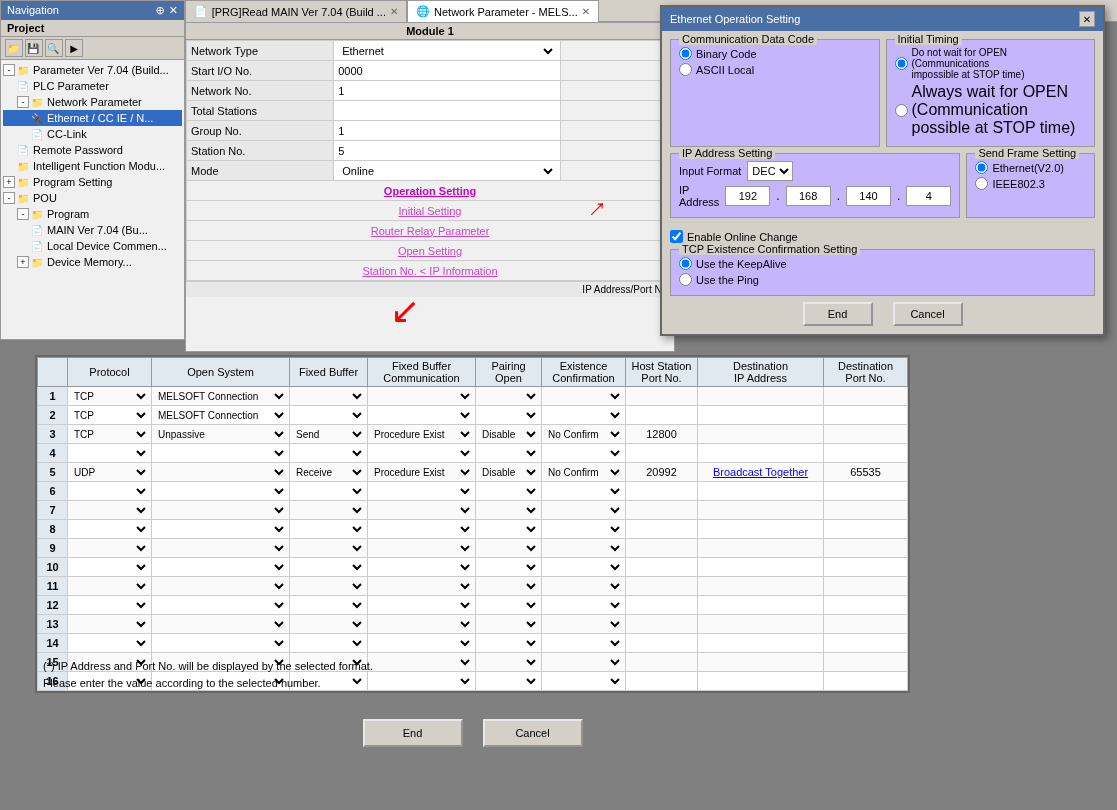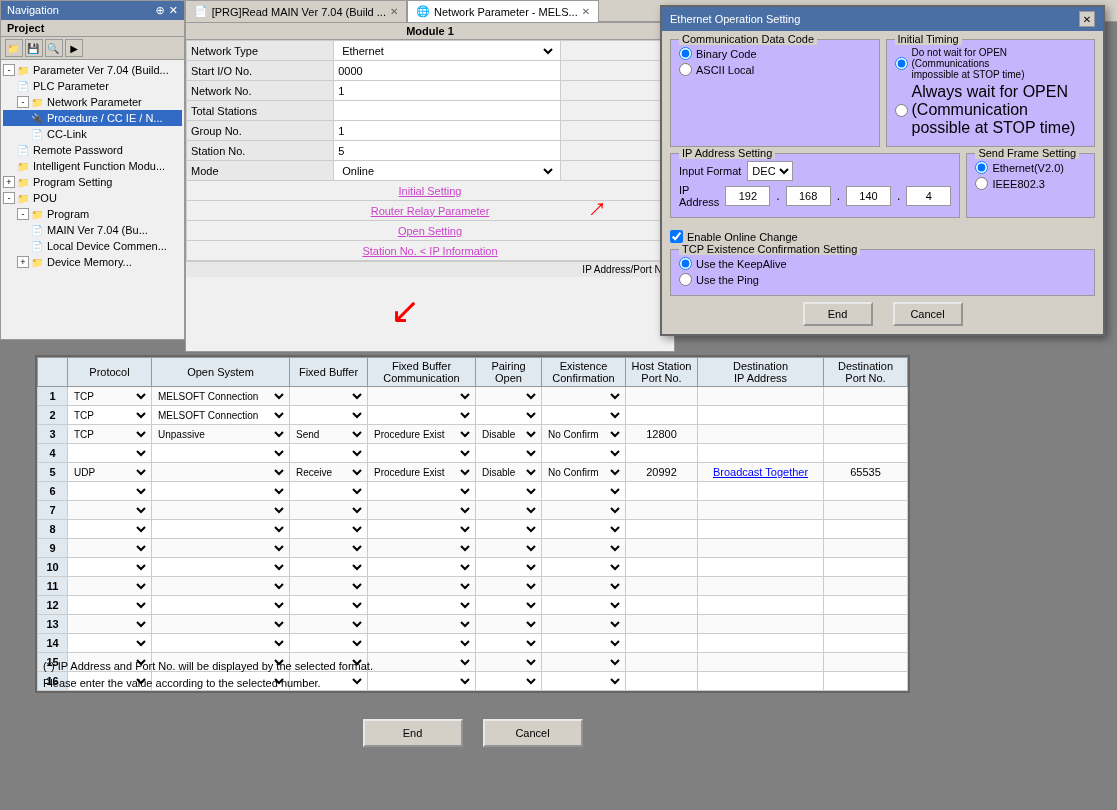--- a/index.html
+++ b/index.html
@@ -284,21 +284,21 @@
       <span class="tree-icon">📄</span>
       <span>PLC Parameter</span>
     </div>
     <div class="tree-item tree-indent-1">
       <span class="tree-expand">-</span>
       <span class="tree-icon">📁</span>
       <span>Network Parameter</span>
     </div>
     <div class="tree-item tree-indent-2 selected">
       <span class="tree-icon">🔌</span>
-      <span>Procedure / CC IE / N...</span>
+      <span>Ethernet / CC IE / N...</span>
     </div>
     <div class="tree-item tree-indent-2">
       <span class="tree-icon">📄</span>
       <span>CC-Link</span>
     </div>
     <div class="tree-item tree-indent-1">
       <span class="tree-icon">📄</span>
       <span>Remote Password</span>
     </div>
     <div class="tree-item tree-indent-1">
@@ -388,20 +388,25 @@
       <td></td>
     </tr>
     <tr>
       <td class="label-col">Mode</td>
       <td class="value-col">
         <select class="net-param-select">
           <option>Online</option>
         </select>
       </td>
       <td></td>
+    </tr>
+    <tr class="link-row">
+      <td colspan="3" style="background:#f0f0f0;">
+        <span class="link-text active">Operation Setting</span>
+      </td>
     </tr>
     <tr class="link-row">
       <td colspan="3" style="background:#f0f0f0;">
         <span class="link-text">Initial Setting</span>
       </td>
     </tr>
     <tr class="link-row">
       <td colspan="3" style="background:#f0f0f0;">
         <span class="link-text">Router Relay Parameter</span>
       </td>

